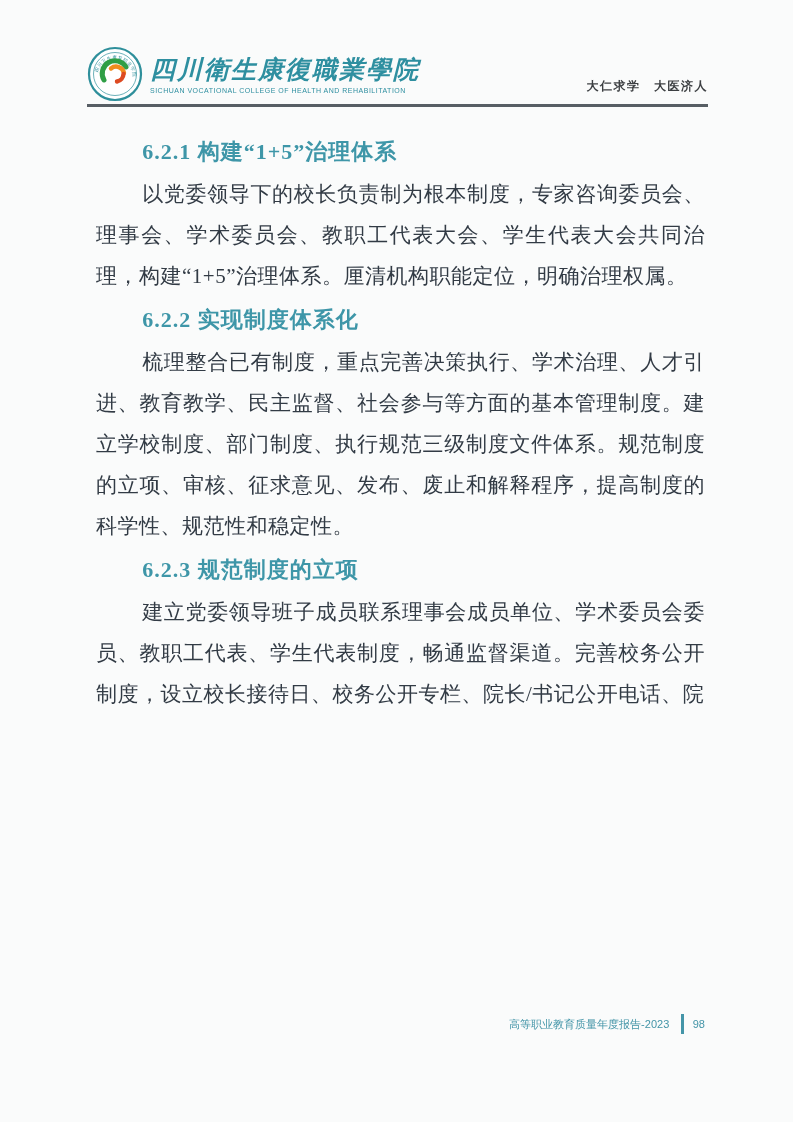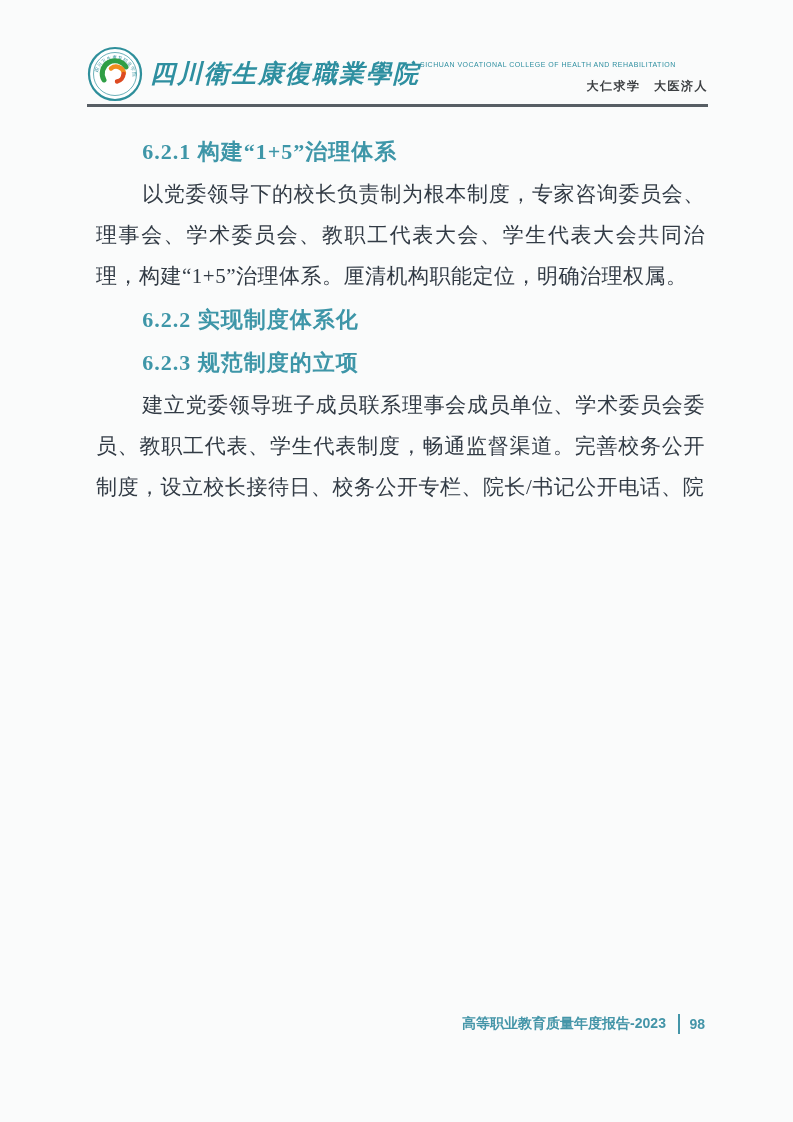--- a/index.html
+++ b/index.html
@@ -17,21 +17,21 @@
     position: absolute;
     left: 87px; right: 85px; top: 0;
     height: 107px;
     border-bottom: 3px solid #575e64;
   }
   .logo {
     position: absolute; left: 0; top: 46px;
     display: flex; align-items: center;
   }
   .emblem { width: 56px; height: 56px; margin-right: 7px; flex: 0 0 auto; }
-  .logo-text { display: flex; flex-direction: row; }
+  .logo-text { display: flex; flex-direction: column; }
   .logo-cn {
     font-size: 25px; font-weight: 700; color: #2e8fa0;
     letter-spacing: 2px; line-height: 1.2; font-style: italic;
   }
   .logo-en {
     font-size: 7px; color: #2e8fa0; letter-spacing: 0.5px;
     margin-top: 2px; font-family: "Liberation Sans", "DejaVu Sans", sans-serif;
   }
   .motto {
     position: absolute; right: 0; bottom: 9px;
@@ -58,21 +58,21 @@
     text-justify: inter-ideograph;
     text-indent: 2.2em;
     letter-spacing: 0.5px;
     margin: 0 0 2px 0;
   }
 
   
   .footer {
     position: absolute; right: 88px; top: 1014px;
     font-family: "Liberation Sans", "DejaVu Sans", sans-serif;
-    font-size: 14px; font-weight: 700; color: #4495a8;
+    font-size: 11px; font-weight: 400; color: #4495a8;
     display: flex; align-items: center;
   }
   .footer .sep {
     display: inline-block; width: 2.5px; height: 20px;
     background: #4495a8; margin: 0 9px 0 12px;
   }
 </style>
 </head>
 <body>
 
@@ -103,20 +103,21 @@
 
   <main class="main">
 
     <section>
       <h3 class="section-heading">6.2.1 构建“1+5”治理体系</h3>
       <p class="para">以党委领导下的校长负责制为根本制度，专家咨询委员会、理事会、学术委员会、教职工代表大会、学生代表大会共同治理，构建“1+5”治理体系。厘清机构职能定位，明确治理权属。</p>
     </section>
 
     <section>
       <h3 class="section-heading">6.2.2 实现制度体系化</h3>
+      <p class="para">梳理整合已有制度，重点完善决策执行、学术治理、人才引进、教育教学、民主监督、社会参与等方面的基本管理制度。建立学校制度、部门制度、执行规范三级制度文件体系。规范制度的立项、审核、征求意见、发布、废止和解释程序，提高制度的科学性、规范性和稳定性。</p>
     </section>
 
     <section>
       <h3 class="section-heading">6.2.3 规范制度的立项</h3>
     </section>
 
     <section>
       <p class="para">建立党委领导班子成员联系理事会成员单位、学术委员会委员、教职工代表、学生代表制度，畅通监督渠道。完善校务公开制度，设立校长接待日、校务公开专栏、院长/书记公开电话、院</p>
     </section>
 

